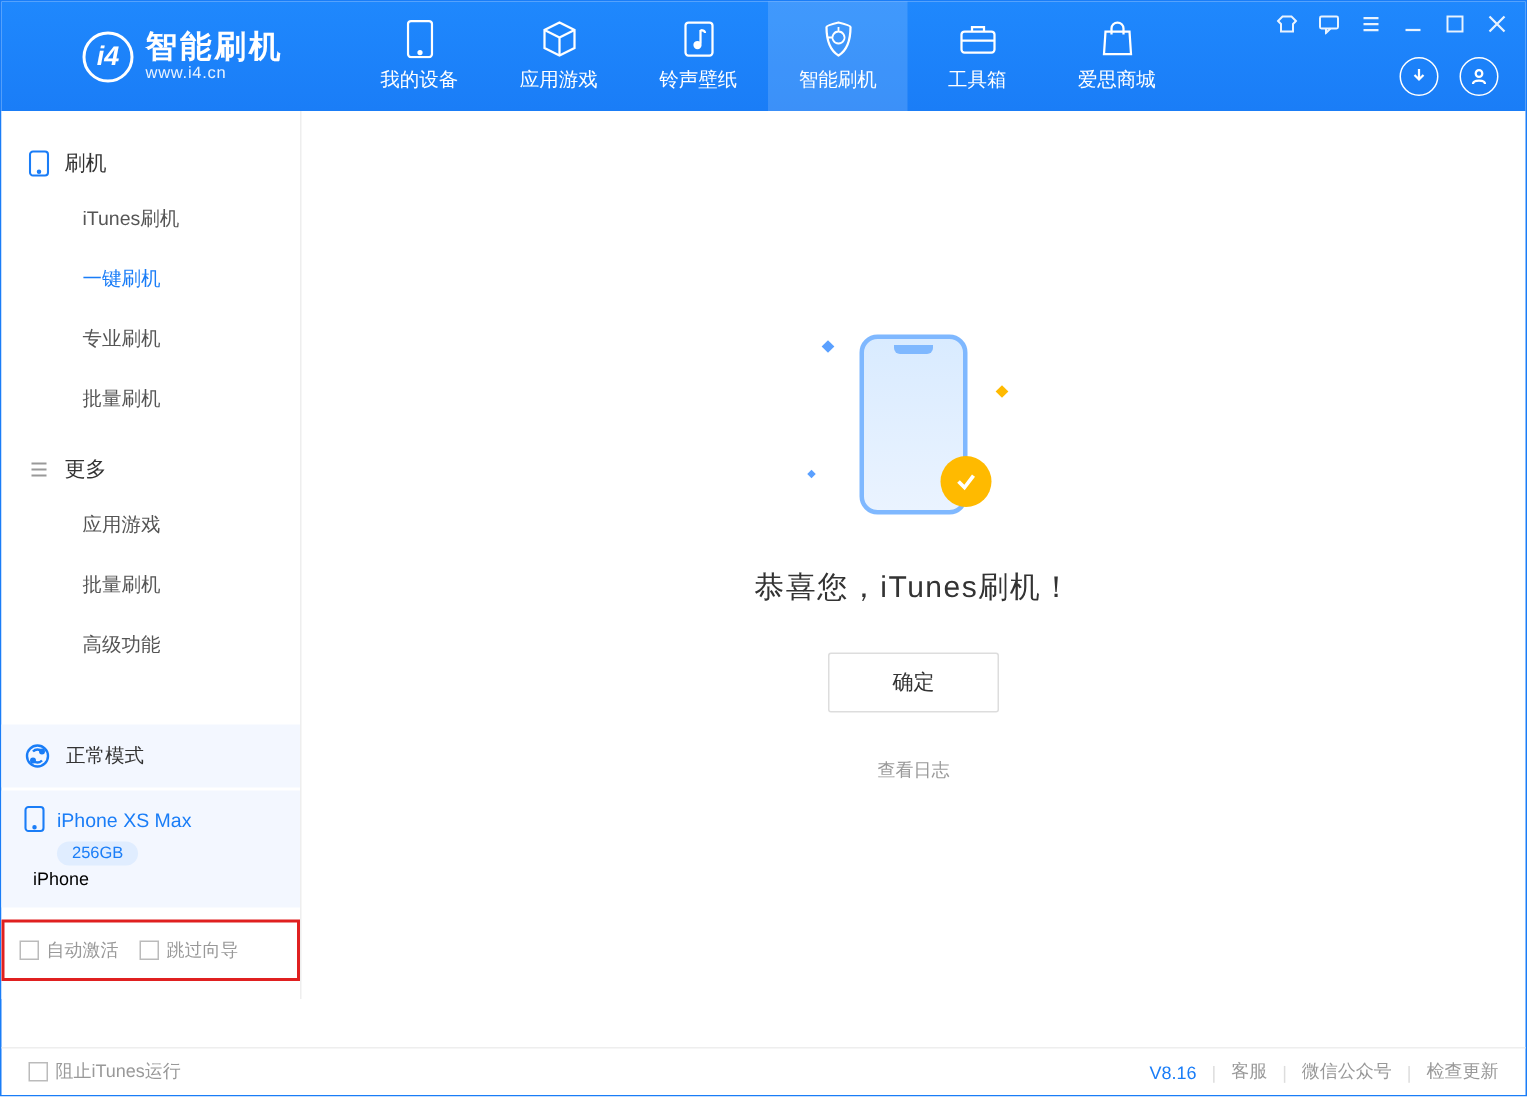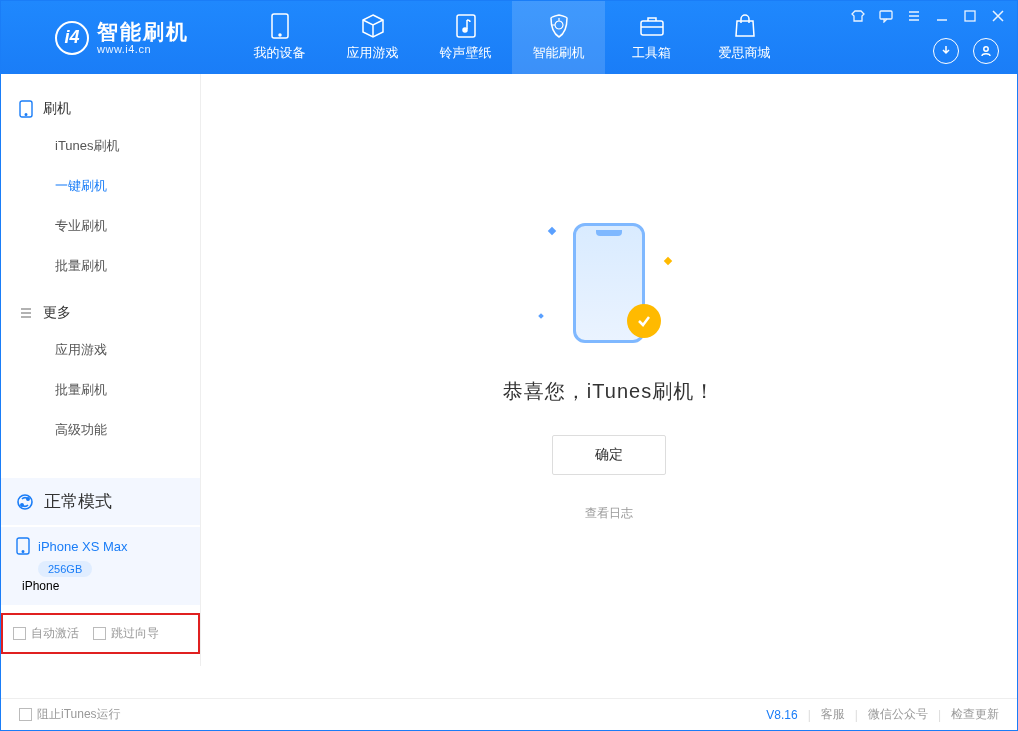--- a/index.html
+++ b/index.html
@@ -19,21 +19,21 @@
 .winctrls .ctl { width: 18px; height: 18px; display: flex; align-items: center; justify-content: center; cursor: pointer; opacity: .9; }
 .winactions { position: absolute; right: 18px; bottom: 10px; display: flex; gap: 14px; align-items: center; }
 .circle-btn { width: 26px; height: 26px; border: 1.5px solid #fff; border-radius: 50%; display: flex; align-items: center; justify-content: center; cursor: pointer; }
 .body { flex: 1; display: flex; min-height: 0; }
 .sidebar { width: 200px; background: #fff; display: flex; flex-direction: column; padding-top: 18px; border-right: 1px solid #eee; position: relative; }
 .side-group { padding: 0 0 10px 0; }
 .side-head { display: flex; align-items: center; gap: 10px; padding: 8px 18px; color: #333; font-size: 14px; font-weight: 500; }
 .side-item { padding: 11px 18px 11px 54px; font-size: 13px; color: #555; cursor: pointer; }
 .side-item.active { color: #1a7df7; }
 .side-bottom { position: absolute; bottom: 0; left: 0; right: 0; }
-.modecard { background: #f3f7ff; padding: 12px 15px; display: flex; align-items: center; gap: 10px; color: #333; font-size: 17px; }
+.modecard { background: #f3f7ff; padding: 12px 15px; display: flex; align-items: center; gap: 10px; color: #333; font-size: 13px; }
 .devcard { background: #f3f7ff; padding: 10px 15px 12px; margin-top: 2px; }
 .devrow { display: flex; align-items: center; gap: 8px; color: #1a7df7; font-size: 13px; font-weight: 500; }
 .cap-pill { display: inline-block; background: #e0edff; color: #1a7df7; border-radius: 10px; padding: 2px 10px; font-size: 11px; margin: 6px 0 2px 22px; }
 .dev-sub { color: #000000; font-size: 12px; margin-left: 6px; }
 .optbox { border: 2px solid #e02020; padding: 10px 10px; display: flex; gap: 14px; align-items: center; background: #fff; margin: 8px 0 12px 0; }
 .chk { display: flex; align-items: center; gap: 5px; font-size: 12px; color: #999; cursor: pointer; }
 .chk .box { width: 13px; height: 13px; border: 1px solid #bbb; background: #fff; }
 .main { flex: 1; display: flex; flex-direction: column; align-items: center; justify-content: center; gap: 30px; position: relative; }
 .success-illus { position: relative; width: 140px; height: 130px; display: flex; align-items: center; justify-content: center; }
 .phone { width: 72px; height: 120px; border: 3px solid #7fb8ff; border-radius: 12px; background: linear-gradient(180deg,#d9ebff,#eaf3ff); position: relative; }

